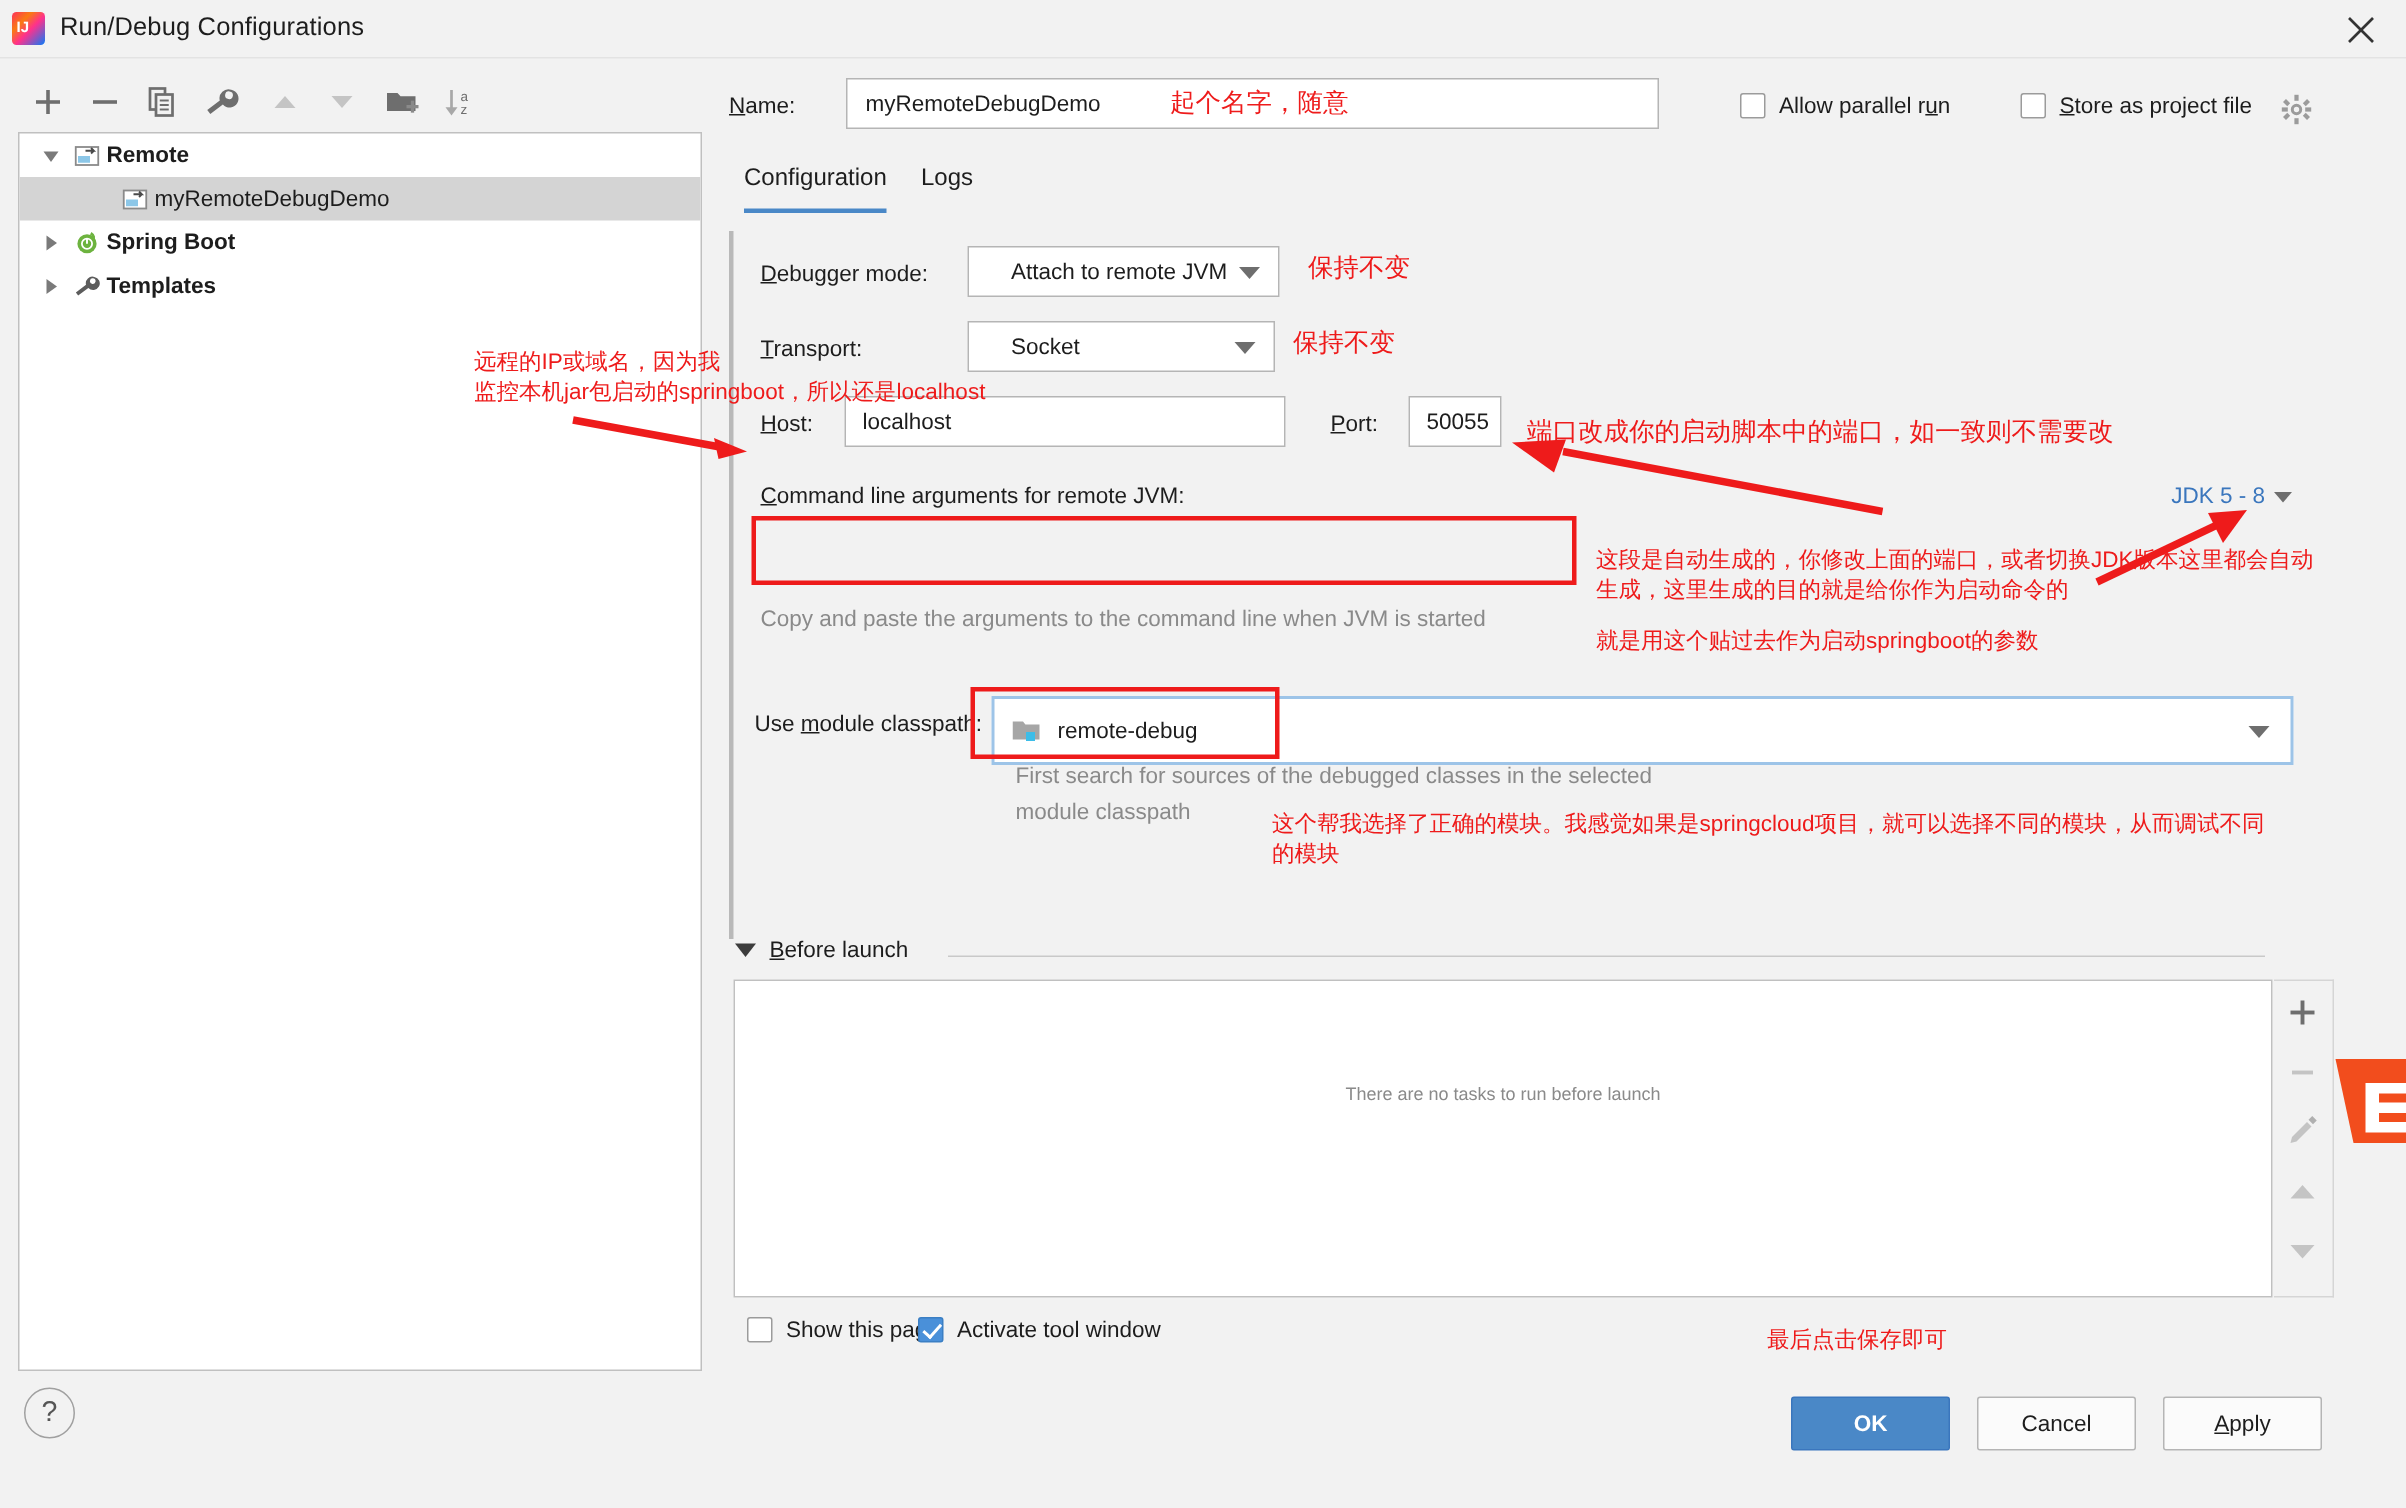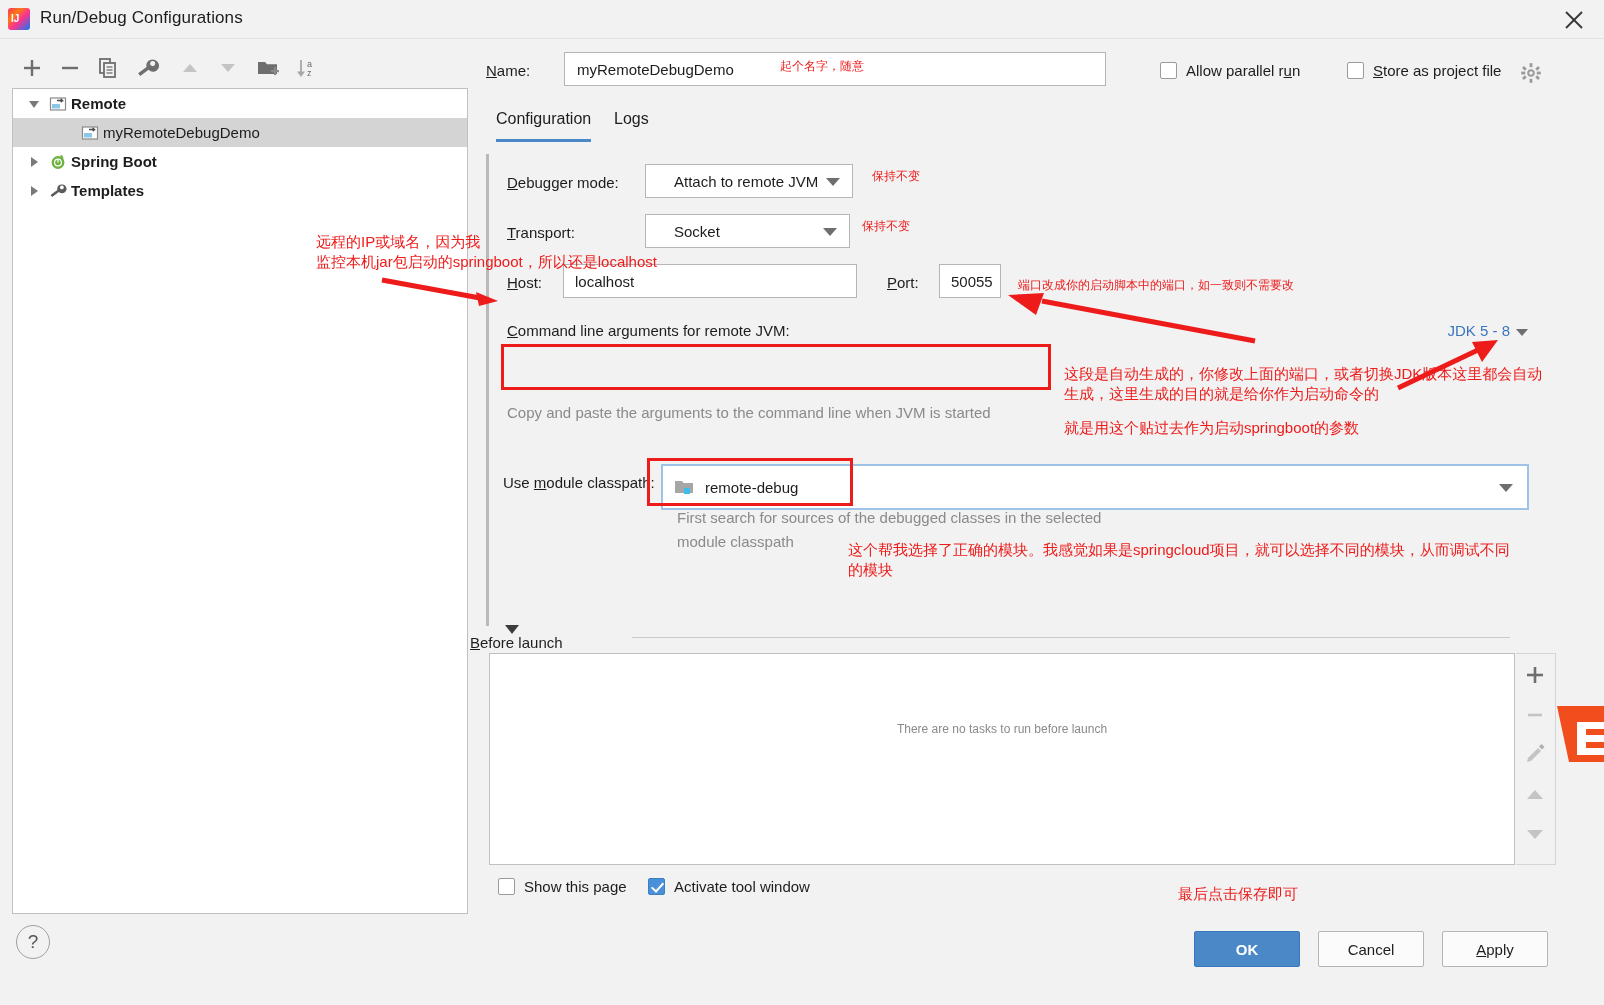--- a/index.html
+++ b/index.html
@@ -144,21 +144,21 @@
     position: absolute; right: 14px; top: 50%; margin-top: -3px;
     width: 0; height: 0; border-left: 7px solid transparent; border-right: 7px solid transparent;
     border-top: 8px solid #6e6e6e;
   }
   .mod-icon { width: 20px; height: 16px; margin-right: 10px; position: relative; flex: none; }
 
   
   .redbox { position: absolute; border: 3px solid #ee1b1b; box-sizing: border-box; pointer-events: none; }
 
   
-  .bl-header { position: absolute; left: 470px; top: 625px; display: flex; align-items: center; flex-direction: column; }
+  .bl-header { position: absolute; left: 490px; top: 625px; display: flex; align-items: center; }
   .bl-tri {
     width: 0; height: 0; border-left: 7px solid transparent; border-right: 7px solid transparent;
     border-top: 9px solid #3c3c3c; margin-right: 9px;
   }
   .bl-line { position: absolute; left: 632px; top: 637px; width: 878px; height: 1px; background: #c9c9c9; }
   .bl-panel {
     position: absolute; left: 489px; top: 653px; width: 1026px; height: 212px;
     background: #fff; border: 1px solid #c0c0c0; box-sizing: border-box;
   }
   .bl-empty {
@@ -185,21 +185,21 @@
   .btm-btn {
     position: absolute; top: 931px; height: 36px;
     border: 1px solid #b5b5b5; background: #fbfbfb; box-sizing: border-box;
     display: flex; align-items: center; justify-content: center;
     font-size: 15px; color: #1d1d1d; cursor: pointer; border-radius: 2px;
   }
   .btm-btn.primary { background: #4a88c7; border-color: #3a76bd; color: #fff; font-weight: bold; }
 
   
   .ann {
-    position: absolute; color: #ee1b1b; font-size: 12px; line-height: 1.35;
+    position: absolute; color: #ee1b1b; font-size: 17px; line-height: 1.35;
     font-family: "Liberation Sans", sans-serif; white-space: pre-wrap;
   }
   .ann.sm { font-size: 15px; }
   .arrow { position: absolute; pointer-events: none; }
 </style>
 </head>
 <body>
 
 <div class="root">
 
@@ -460,21 +460,21 @@
     <svg width="90" height="70" viewBox="0 0 90 70">
       <path d="M6 6h64c8 0 12 6 12 14v26c0 10-6 16-16 16H18z" fill="#f24d1d"></path>
       <path d="M26 22h34v7H35v6h22v7H35v6h25v7H26z" fill="#ffffff"></path>
     </svg>
   </div>
 
   <div class="cb-row" style="left:498px; top:878px;">
     <span class="cbox"></span>
     <span class="lbl">Show this page</span>
   </div>
-  <div class="cb-row" style="left:648px; top:878px;">
+  <div class="cb-row" style="left:612px; top:878px;">
     <span class="cbox checked"></span>
     <span class="lbl">Activate tool window</span>
   </div>
 
   <div class="help-btn">?</div>
 
   <div class="btm-btn primary" style="left:1194px; width:106px;">OK</div>
   <div class="btm-btn" style="left:1318px; width:106px;">Cancel</div>
   <div class="btm-btn" style="left:1442px; width:106px;"><span class="u">A</span>pply</div>
 

